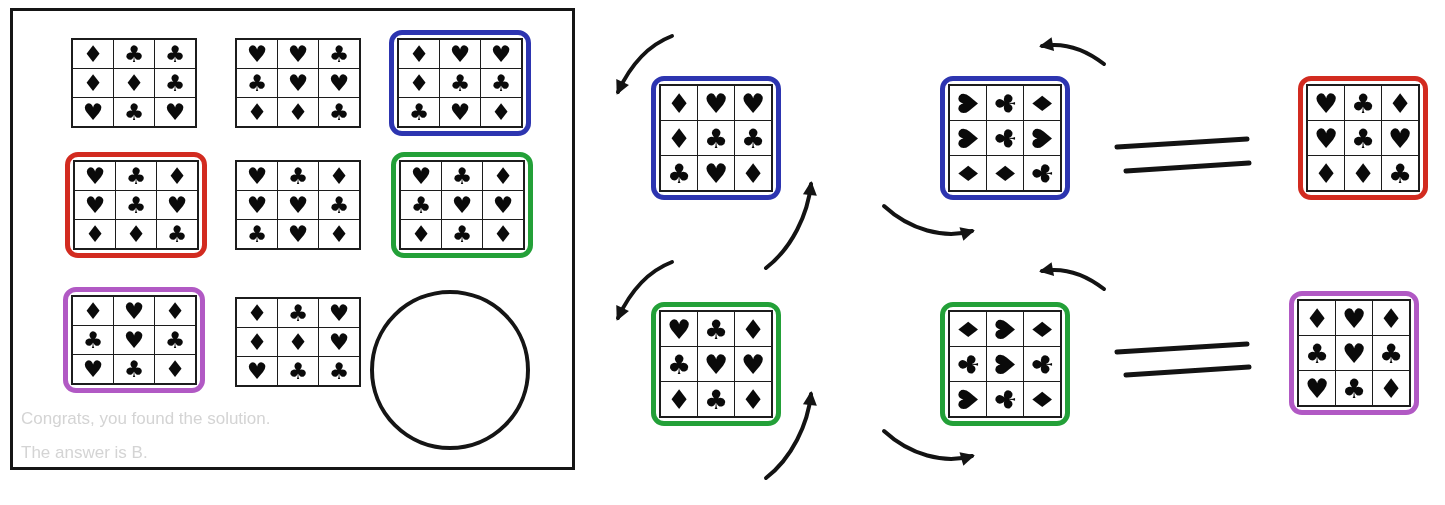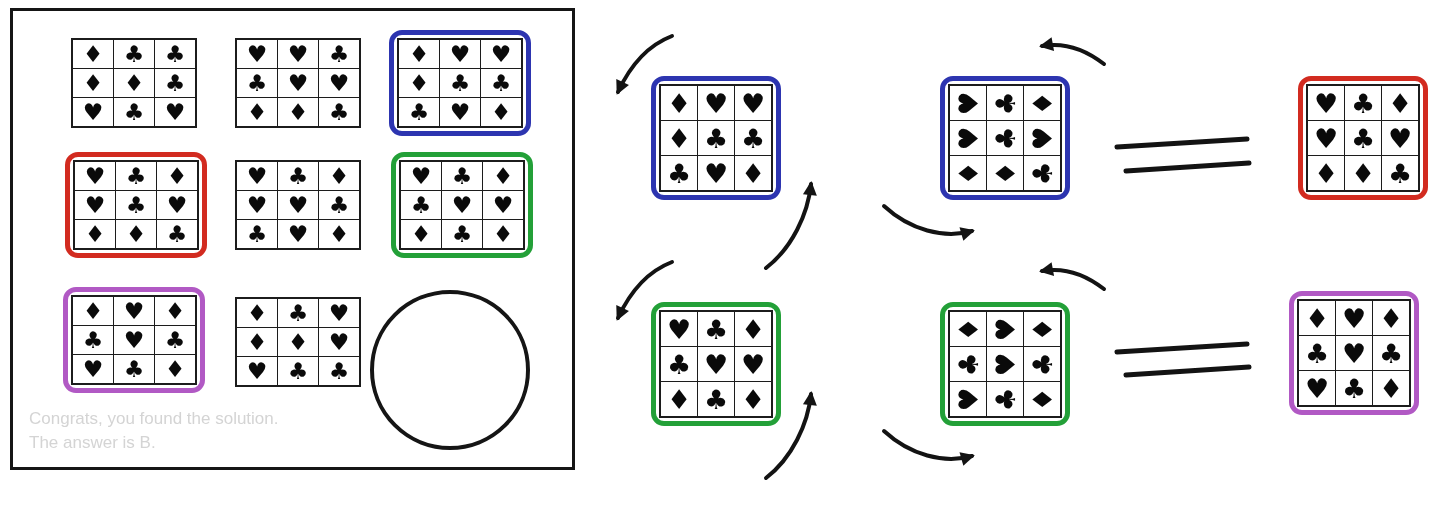--- a/index.html
+++ b/index.html
@@ -61,24 +61,23 @@
     border-radius: 50%;
     background: #ffffff;
   }
   .overlay-line {
     position: absolute;
     left: 8px;
     font-size: 17px;
     color: #d4d4d4;
     font-family: "Liberation Sans", sans-serif;
     white-space: nowrap;
-    margin-left: 8px;
   }
   .overlay-line.l1 { top: 398px; }
-  .overlay-line.l2 { top: 422px; }
+  .overlay-line.l2 { top: 432px; }
   .annot {
     position: absolute;
     left: 580px; top: 0;
     pointer-events: none;
   }
   .arrow { fill: none; stroke: #131313; stroke-width: 4; stroke-linecap: round; }
   .eq    { fill: none; stroke: #131313; stroke-width: 5; stroke-linecap: round; }
 </style>
 </head>
 <body>

